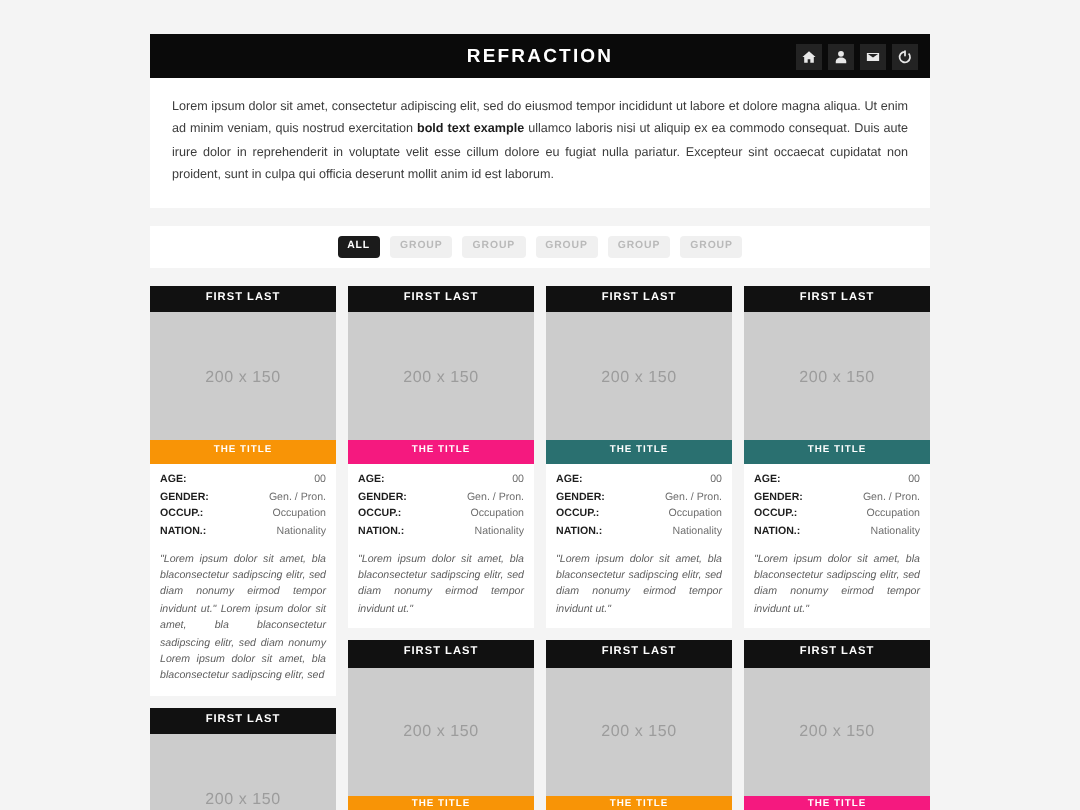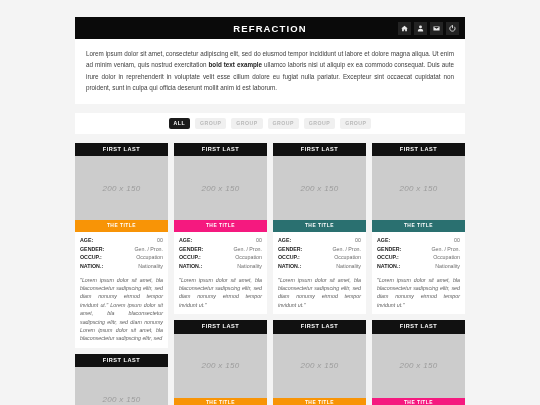--- a/index.html
+++ b/index.html
@@ -141,21 +141,20 @@
 
   .card-photo {
     background: #cccccc;
     height: 64px;
     display: flex;
     align-items: center;
     justify-content: center;
     color: #9c9c9c;
     font-size: 8px;
     letter-spacing: 0.3px;
-    font-style: italic;
   }
 
   .card-title {
     text-align: center;
     color: #ffffff;
     font-size: 4.9px;
     font-weight: bold;
     letter-spacing: 0.5px;
     padding: 3.5px 0;
     line-height: 1;

